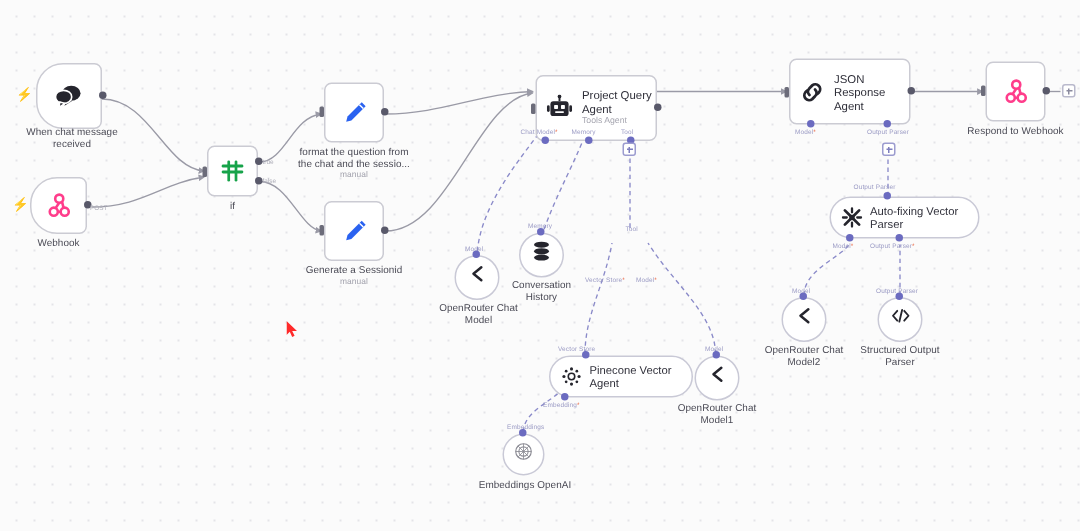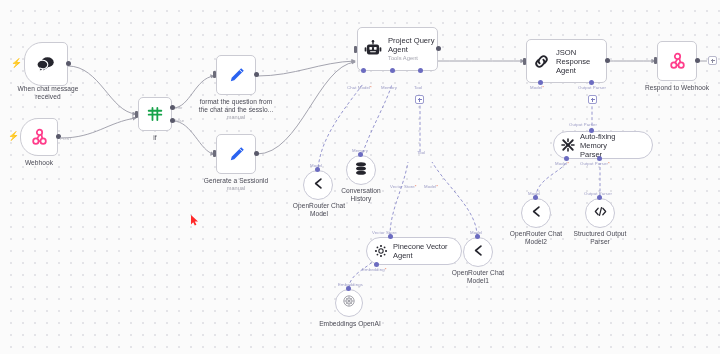--- a/index.html
+++ b/index.html
@@ -220,21 +220,21 @@
       </span>
     </div>
     <div class="dotIn" style="left:-3px;top:16px;"></div>
     <div class="dotOut" style="left:38px;top:17px;"></div>
   </div>
   <div class="cap" style="left:186px;top:177px;width:100px;">
     <div>Generate a Sessionid</div>
     <div class="sub">manual</div>
   </div>
 
-  <div class="node" style="left:357px;top:27px;width:81px;height:44px;">
+  <div class="node" style="left:357px;top:50px;width:81px;height:44px;">
     <div class="sq" style="width:81px;height:44px;justify-content:flex-start;padding-left:6px;gap:6px;">
       <span class="glyph">
         <svg width="18" height="18" viewBox="0 0 22 22">
           <rect x="3.6" y="5.6" width="14.8" height="12" rx="2.4" fill="#25252d"></rect>
           <rect x="6.6" y="8.6" width="3.2" height="3.2" rx="0.6" fill="#fff"></rect>
           <rect x="12.2" y="8.6" width="3.2" height="3.2" rx="0.6" fill="#fff"></rect>
           <rect x="7.4" y="13.6" width="7.2" height="1.5" rx="0.6" fill="#fff"></rect>
           <rect x="10.2" y="1.8" width="1.6" height="3.6" fill="#25252d"></rect>
           <circle cx="11" cy="1.6" r="1.5" fill="#25252d"></circle>
           <rect x="0.8" y="8.8" width="2.2" height="5.4" rx="1.1" fill="#25252d"></rect>
@@ -397,21 +397,21 @@
   <div class="node" style="left:553px;top:131px;width:100px;height:28px;">
     <div class="pill" style="width:100px;height:28px;">
       <span class="glyph">
         <svg width="14" height="14" viewBox="0 0 20 20">
           <path d="M3.2,3.2 L8.6,8.6 M16.8,3.2 L11.4,8.6 M3.2,16.8 L8.6,11.4 M16.8,16.8 L11.4,11.4" stroke="#25252d" stroke-width="2.6" stroke-linecap="round"></path>
           <circle cx="10" cy="10" r="2.6" fill="#25252d"></circle>
           <path d="M10,1.4 L10,5 M10,15 L10,18.6 M1.4,10 L5,10 M15,10 L18.6,10" stroke="#25252d" stroke-width="2.2" stroke-linecap="round"></path>
         </svg>
       </span>
       <span>
-        <div class="ptxt">Auto-fixing Memory</div>
+        <div class="ptxt">Auto-fixing Vector</div>
         <div class="ptxt">Parser</div>
       </span>
     </div>
     <div class="dotSub" style="left:36px;top:-3px;"></div>
     <div class="dotSub" style="left:11px;top:25px;"></div>
     <div class="dotSub" style="left:44px;top:25px;"></div>
   </div>
   <div class="plabel" style="left:569px;top:122px;">Output Parser</div>
   <div class="plabel req" style="left:555px;top:161px;">Model</div>
   <div class="plabel req" style="left:580px;top:161px;">Output Parser</div>

